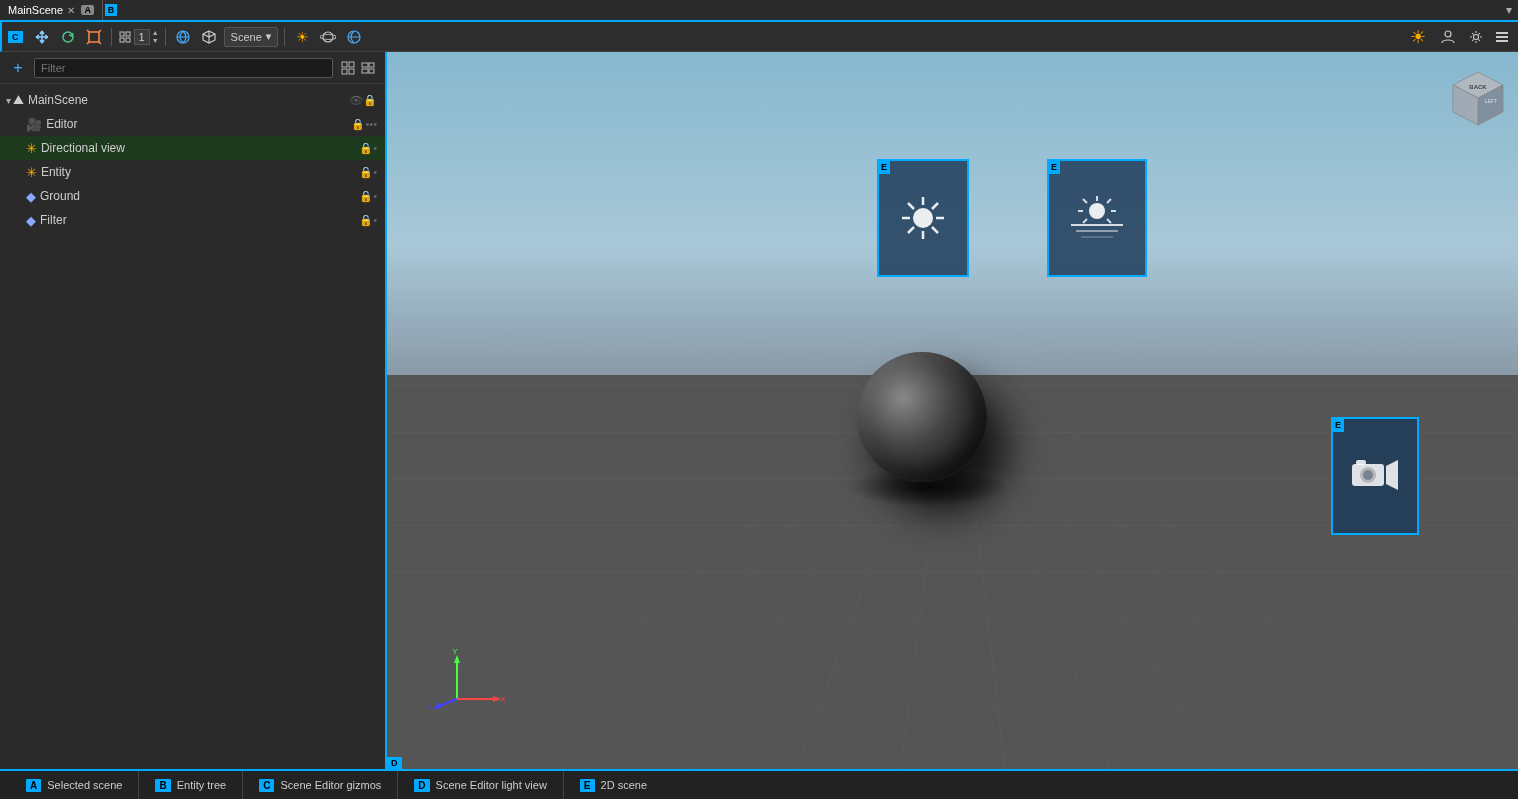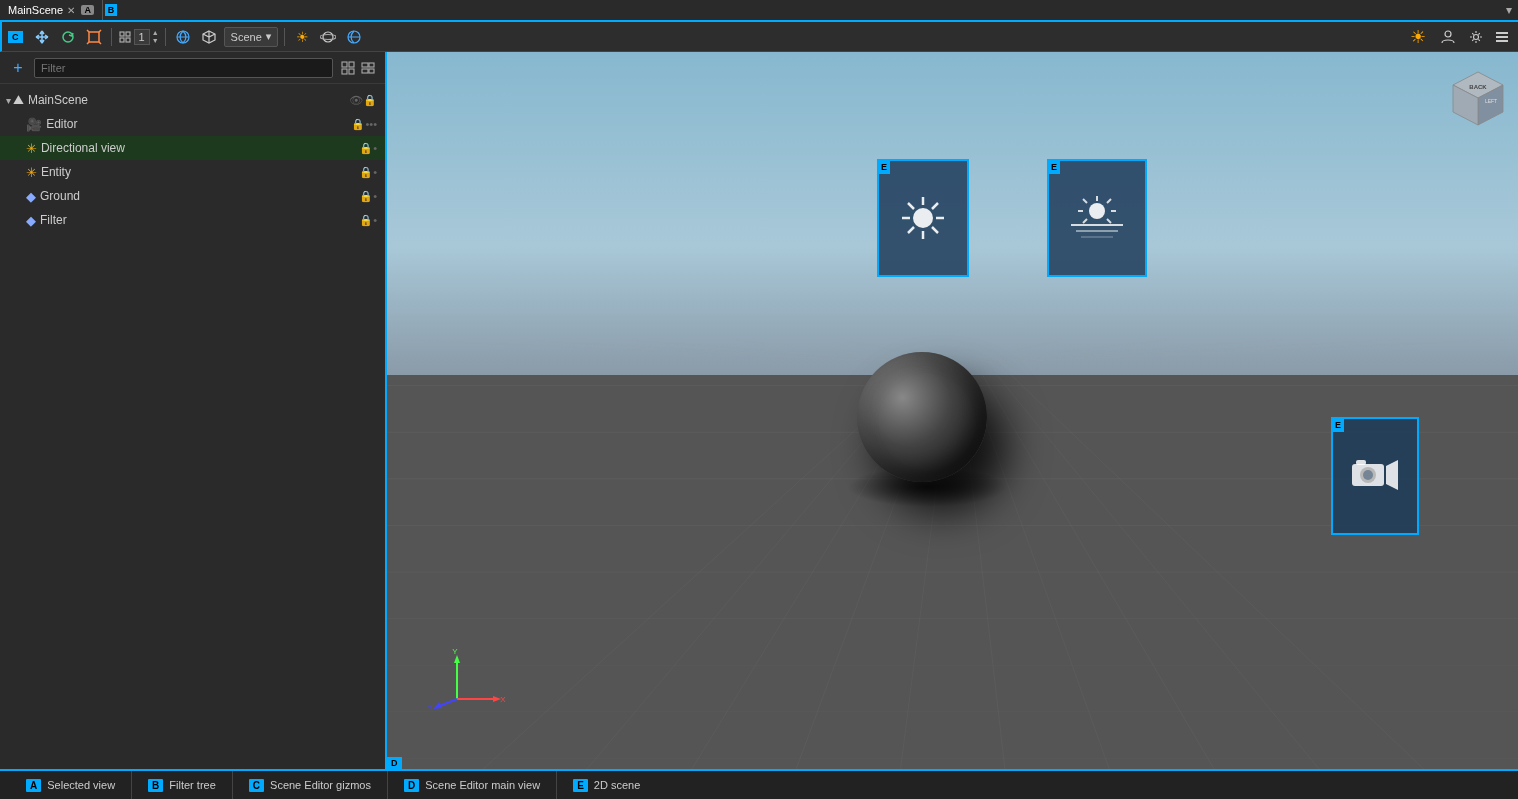--- a/index.html
+++ b/index.html
@@ -463,33 +463,33 @@
 
       <div style="position:absolute; bottom:0; left:0; background:#00aaff; color:#000; font-size:9px; font-weight:bold; padding:1px 4px;">D</div>
 
     </div>
 
   </div>
 
   <div class="status-bar">
     <div class="status-item">
       <span class="status-badge-letter">A</span>
-      <span class="status-text">Selected view</span>
+      <span class="status-text">Selected scene</span>
     </div>
     <div class="status-item">
       <span class="status-badge-letter">B</span>
-      <span class="status-text">Filter tree</span>
+      <span class="status-text">Entity tree</span>
     </div>
     <div class="status-item">
       <span class="status-badge-letter">C</span>
       <span class="status-text">Scene Editor gizmos</span>
     </div>
     <div class="status-item">
       <span class="status-badge-letter">D</span>
-      <span class="status-text">Scene Editor main view</span>
+      <span class="status-text">Scene Editor light view</span>
     </div>
     <div class="status-item">
       <span class="status-badge-letter">E</span>
       <span class="status-text">2D scene</span>
     </div>
   </div>
 
 </div>
 
 </body></html>

